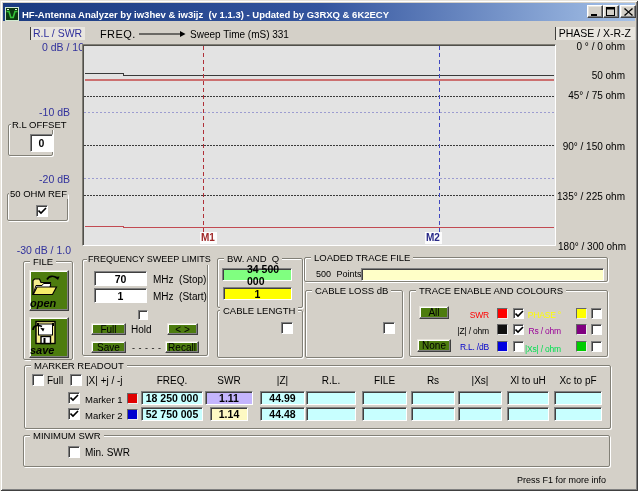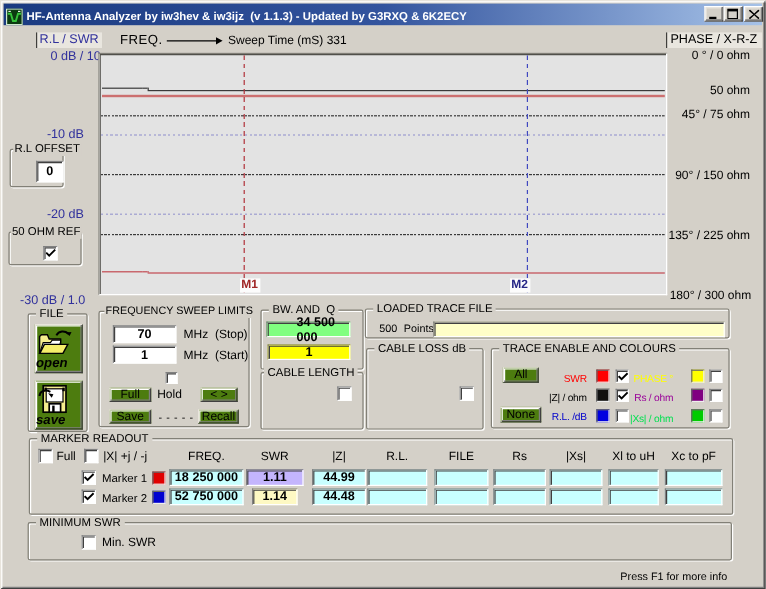--- a/index.html
+++ b/index.html
@@ -333,21 +333,21 @@
     <div class="field" style="left: 482px; top: 25px; width: 42px; height: 14px; background-color: rgb(200, 255, 255);"></div>
     <div class="field" style="left: 529px; top: 25px; width: 48px; height: 14px; background-color: rgb(200, 255, 255);"></div>
 
     <div class="cb checked" style="left:43px;top:42px;">
       <svg width="9" height="9" viewBox="0 0 9 9">
           <path d="M0.5 3.5 L3 6 L8 1" fill="none" stroke="#000" stroke-width="1.6"></path>
         </svg>
     </div>
     <div class="lbl" style="left:60px;top:44px;font-size:9.5px;">Marker 2</div>
     <div class="swatch" style="left: 102px; top: 43px; width: 11px; height: 11px; background-color: rgb(0, 0, 208);"></div>
-    <div class="field" style="left: 116px; top: 41px; width: 62px; height: 14px; background-color: rgb(200, 255, 255);">52 750 000</div>
+    <div class="field" style="left: 116px; top: 41px; width: 62px; height: 14px; background-color: rgb(200, 255, 255);">52 750 005</div>
     <div class="field" style="left: 185px; top: 41px; width: 38px; height: 14px; background-color: #fef9c3;">1.14</div>
     <div class="field" style="left: 235px; top: 41px; width: 45px; height: 14px; background-color: rgb(200, 255, 255);">44.48</div>
     <div class="field" style="left: 281px; top: 41px; width: 50px; height: 14px; background-color: rgb(200, 255, 255);"></div>
     <div class="field" style="left: 337px; top: 41px; width: 45px; height: 14px; background-color: rgb(200, 255, 255);"></div>
     <div class="field" style="left: 386px; top: 41px; width: 44px; height: 14px; background-color: rgb(200, 255, 255);"></div>
     <div class="field" style="left: 433px; top: 41px; width: 44px; height: 14px; background-color: rgb(200, 255, 255);"></div>
     <div class="field" style="left: 482px; top: 41px; width: 42px; height: 14px; background-color: rgb(200, 255, 255);"></div>
     <div class="field" style="left: 529px; top: 41px; width: 48px; height: 14px; background-color: rgb(200, 255, 255);"></div>
   </div>
 

